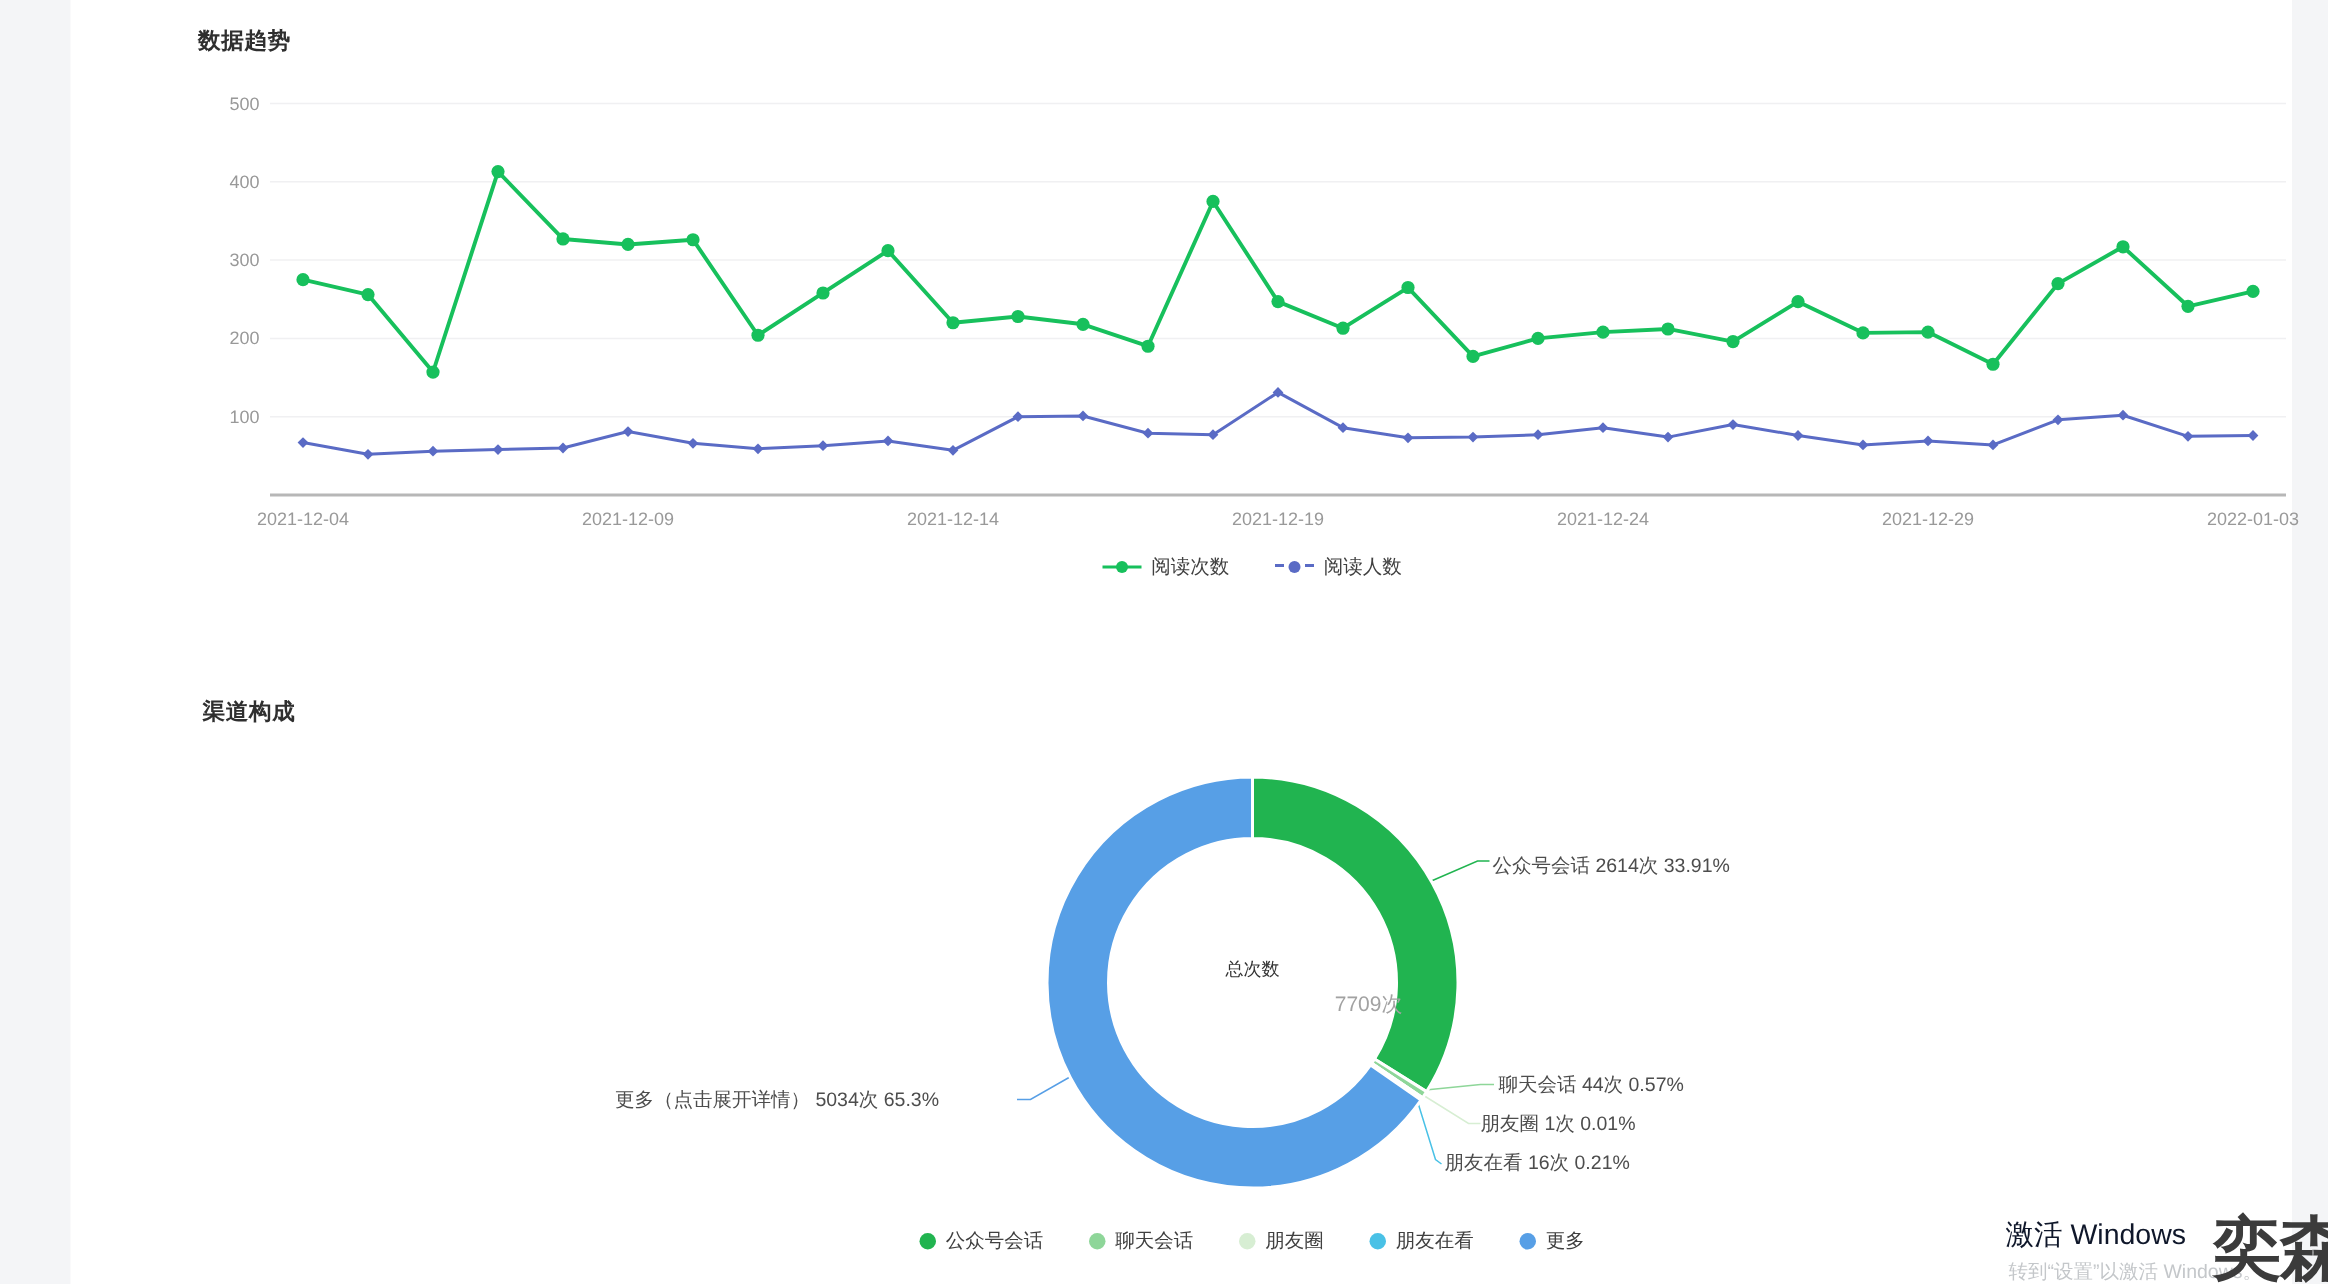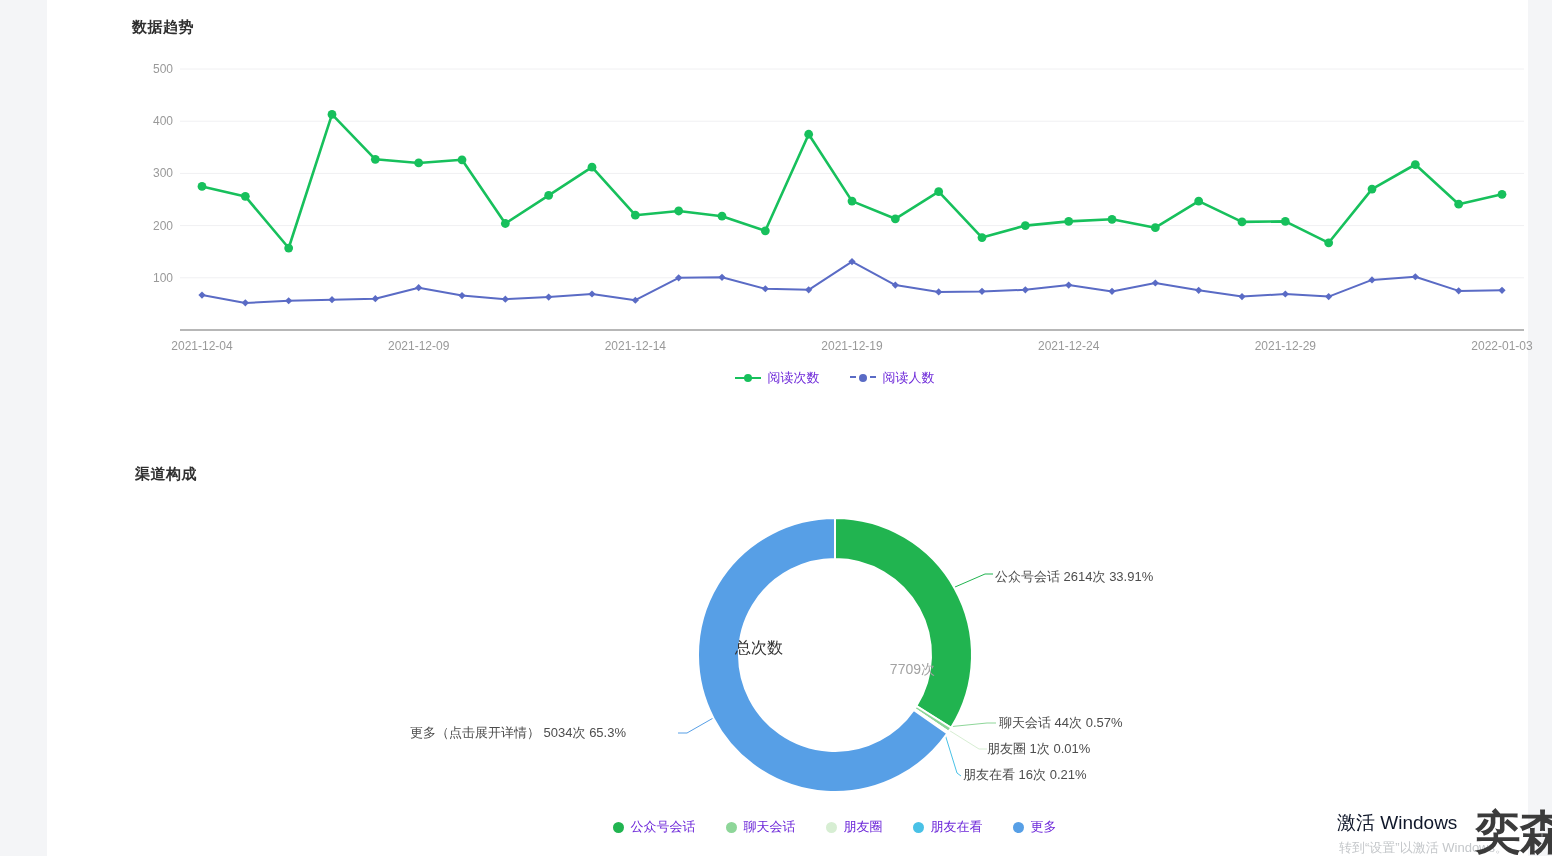--- a/index.html
+++ b/index.html
@@ -11,29 +11,29 @@
   .abs{position:absolute;}
   .section-title{font-size:15px;font-weight:600;color:#2f2f2f;letter-spacing:.5px;}
   #trend-title{left:85px;top:18px;}
   #channel-title{left:88px;top:465px;}
   #trend-svg{left:0;top:0;}
   #donut-svg{left:400px;top:505px;}
   .legend-row{left:47px;width:1481px;display:flex;justify-content:center;align-items:center;}
   #trend-legend{top:369px;gap:30px;}
   #donut-legend{top:818px;gap:30px;}
   .legend-item{display:flex;align-items:center;gap:7px;cursor:pointer;}
-  .legend-item .lbl{font-size:13px;color:#6d28d9;}
+  .legend-item .lbl{font-size:13px;color:#404040;}
   .line-marker{position:relative;width:26px;height:10px;}
   .line-marker .bar{position:absolute;left:0;top:4px;width:26px;height:2px;}
   .line-marker .bar.dashed{background:none;border-top:2px dashed currentColor;top:3px;}
   .line-marker .dot{position:absolute;left:9px;top:1px;width:8px;height:8px;border-radius:50%;}
   .dot-swatch{width:11px;height:11px;border-radius:50%;display:inline-block;}
   .callout-label{font-size:13px;color:#4d4d4d;white-space:nowrap;line-height:16px;}
   #callout-more{width:260px;cursor:pointer;}
-  #donut-center-label{left:688px;top:638px;width:200px;font-size:16px;color:#333;}
+  #donut-center-label{left:688px;top:638px;width:200px;text-align:center;font-size:12px;color:#333;}
   #donut-center-value{left:688px;top:661px;width:200px;text-align:right;font-size:14px;color:#a2a2a2;}
   #wm-line1{left:1290px;top:810px;font-size:19px;color:#0f172a;white-space:nowrap;}
   #wm-line2{left:1292px;top:839px;font-size:13px;color:#c4c7ca;white-space:nowrap;}
   #wm-logo{left:1428px;top:802px;font-size:46px;font-weight:900;color:#3b3b3b;white-space:nowrap;letter-spacing:-1px;}
 </style>
 </head>
 <body>
 
 <div class="card">
 

